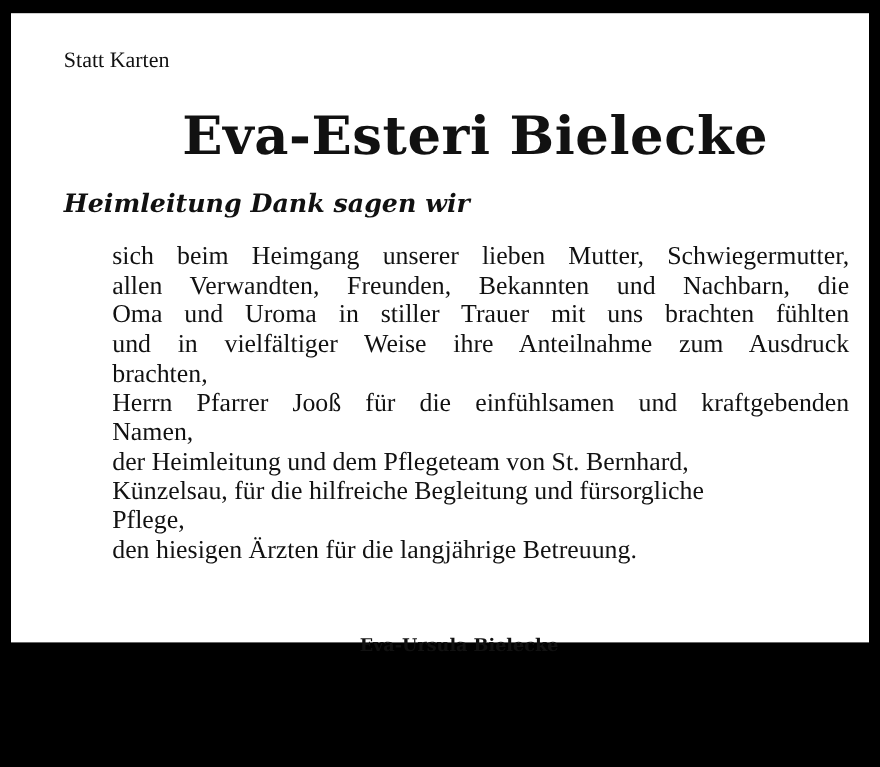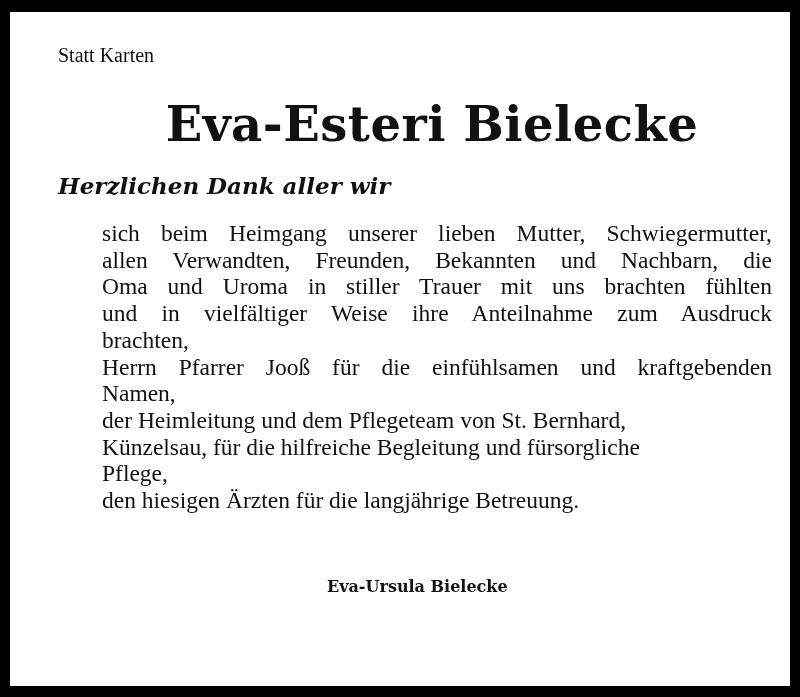--- a/index.html
+++ b/index.html
@@ -1,36 +1,36 @@
 <!DOCTYPE html>
 <html><head>
 <meta charset="utf-8">
 <style>
   html, body { margin:0; padding:0; }
   body { width:800px; height:697px; background:#000; position:relative; overflow:hidden; }
-  .card { position:absolute; left:10px; top:12px; width:780px; height:674px; background:#fff; }
+  .card { position:absolute; left:10px; top:12px; width:780px; height:572px; background:#fff; }
   .serif { font-family: "DejaVu Serif", "Liberation Serif", serif; color:#111; }
   .t { position:absolute; white-space:nowrap; }
   .statt { left:48px; top:32px; font-size:20px; font-family:"Liberation Serif", serif; }
   .title { left:0; width:780px; text-align:center; top:84px; font-size:48px; font-weight:bold; font-family:"DejaVu Serif", serif; letter-spacing:0.5px;margin-left:32px; }
   .thanks { left:48px; top:160px; font-size:23px; font-weight:bold; font-style:italic; font-family:"DejaVu Serif", serif; }
   .body { position:absolute; left:92px; top:208px; width:670px; font-family:"Liberation Serif", serif; font-size:23.5px; line-height:26.7px; }
   .body .line { display:block; white-space:nowrap; }
   .body .just { text-align:justify; text-align-last:justify; white-space:normal; }
   .sig1 { left:317px; top:538px; font-size:22px; font-family:"Liberation Serif", serif; }
   .sig2 { left:317px; top:565px; font-size:16px; font-weight:bold; font-family:"DejaVu Serif", serif; }
   .place { left:48px; top:612px; font-size:22px; font-family:"Liberation Serif", serif; }
 </style>
 </head>
 <body>
 
 <div class="card">
   <div class="t serif statt">Statt Karten</div>
   <div class="t serif title">Eva-Esteri Bielecke</div>
-  <div class="t serif thanks">Herzlichen Dank aller wir</div>
+  <div class="t serif thanks">Heimleitung Dank sagen wir</div>
 
   <div class="body serif">
     <span class="line just">sich beim Heimgang unserer lieben Mutter, Schwiegermutter,</span>
     <span class="line just">allen Verwandten, Freunden, Bekannten und Nachbarn, die</span>
     <span class="line just">Oma und Uroma in stiller Trauer mit uns brachten fühlten</span>
     <span class="line just">und in vielfältiger Weise ihre Anteilnahme zum Ausdruck</span>
     <span class="line">brachten,</span>
     <span class="line just">Herrn Pfarrer Jooß für die einfühlsamen und kraftgebenden</span>
     <span class="line">Namen,</span>
     <span class="line">der Heimleitung und dem Pflegeteam von St. Bernhard,</span>

